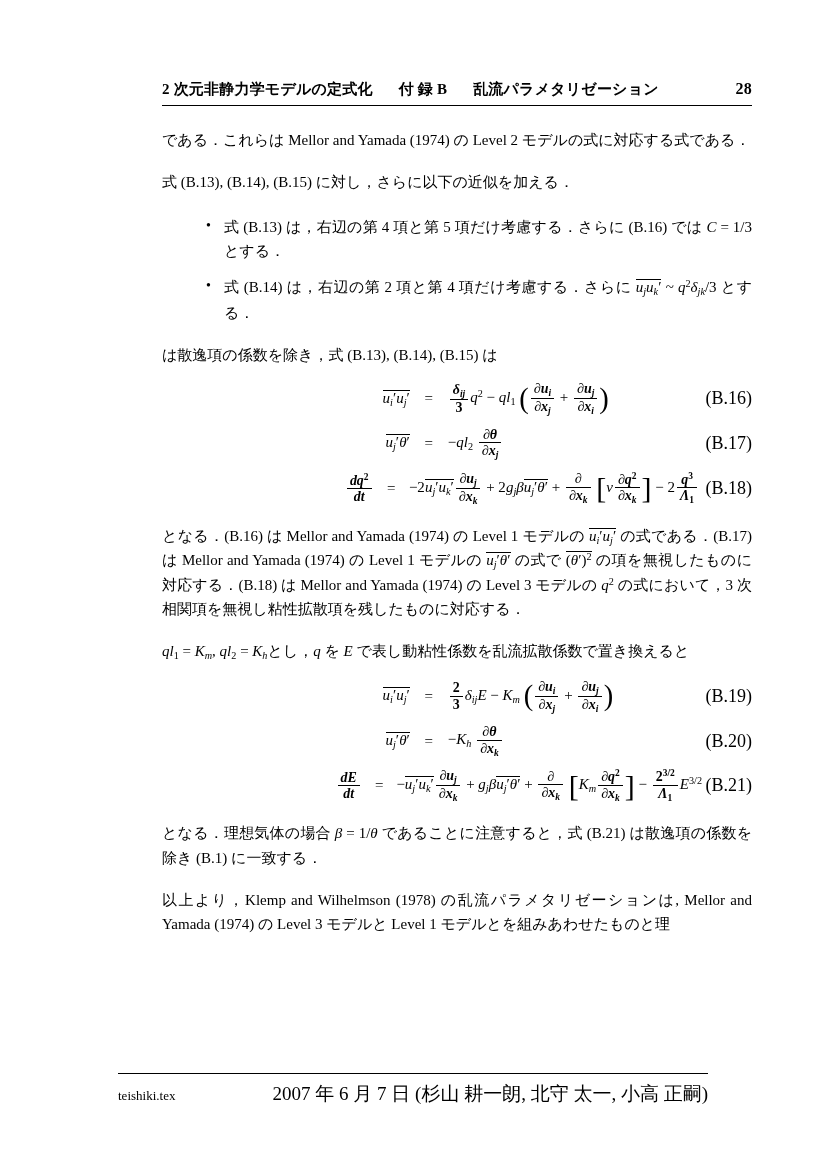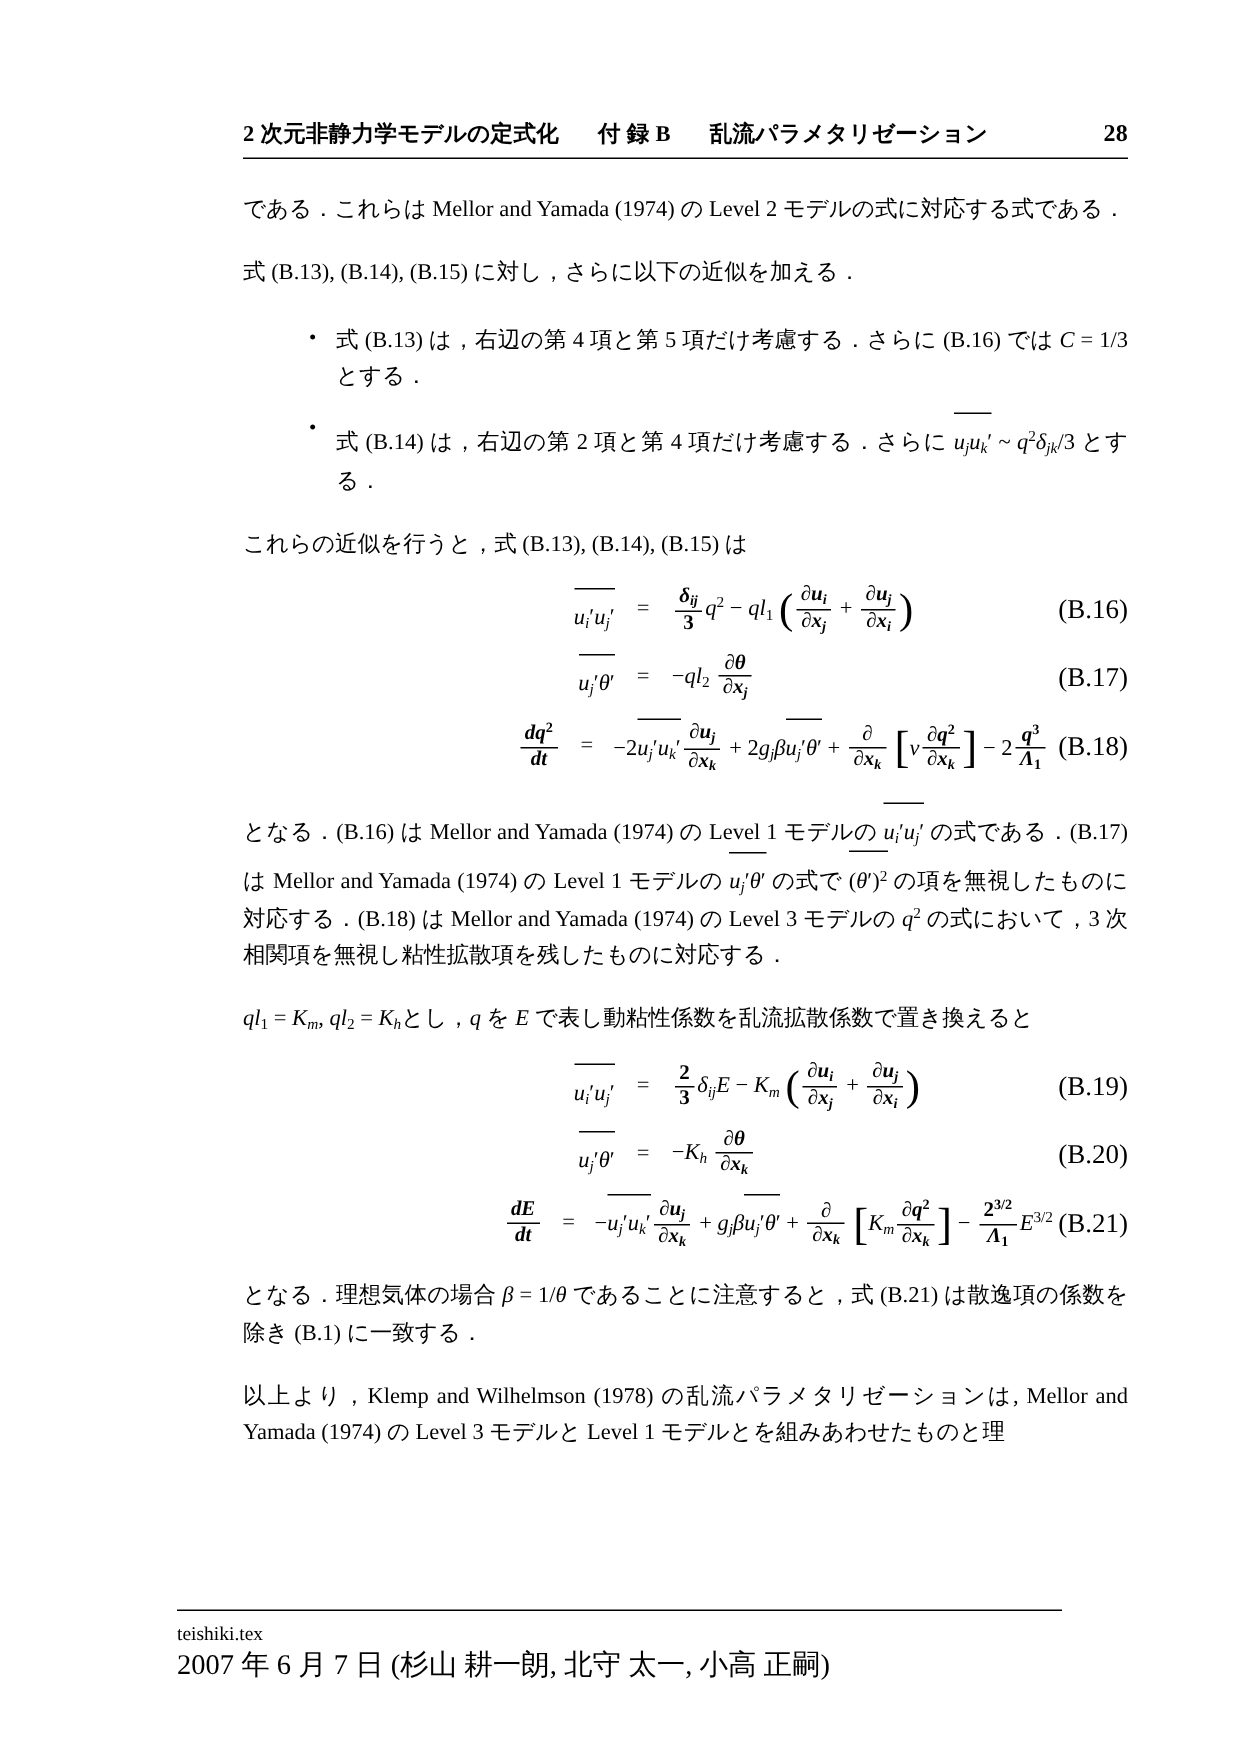--- a/index.html
+++ b/index.html
@@ -119,21 +119,21 @@
     vertical-align: middle;
     text-align: center;
     margin: 0 2px;
     line-height: 1.12;
     font-weight: bold;
   }
   .frac .num { display: block; padding: 0 3px; font-size: 0.93em; }
   .frac .den { display: block; border-top: 1px solid #000; padding: 0 3px; font-size: 0.93em; }
   sub { font-size: 0.68em; vertical-align: -0.28em; }
   sup { font-size: 0.68em; vertical-align: 0.52em; }
-  .ovl { border-top: 1px solid #000; padding-top: 12px; display: inline-block; line-height: 1.05; }
+  .ovl { border-top: 1px solid #000; padding-top: 0px; display: inline-block; line-height: 1.05; }
   .paren-big {
     display: inline-block;
     font-size: 1.9em;
     vertical-align: middle;
     line-height: 0.62;
     font-weight: 300;
   }
   .brak-big {
     display: inline-block;
     font-size: 2.0em;
@@ -146,21 +146,20 @@
     position: absolute;
     left: 118px;
     top: 1073px;
     width: 590px;
     border-top: 1.1px solid #000;
     padding-top: 7px;
     display: flex;
     justify-content: space-between;
     align-items: baseline;
     font-size: 13px;
-    flex-direction: column;
   }
   .footer-right { font-size: 19px; }
 </style>
 </head>
 <body>
 
 <div class="page">
 
   <div class="content">
 
@@ -177,21 +176,21 @@
 
     <ul class="bullets">
       <li>
         <span>式 (B.13) は，右辺の第 4 項と第 5 項だけ考慮する．さらに (B.16) では </span><span><span class="it">C</span> = 1/3</span><span> とする．</span>
       </li>
       <li>
         <span>式 (B.14) は，右辺の第 2 項と第 4 項だけ考慮する．さらに </span><span><span class="ovl"><span class="it">u</span><sub class="it">j</sub><span class="it">u</span><sub class="it">k</sub>′</span> ~ <span class="it">q</span><sup>2</sup><span class="it">δ</span><sub class="it">jk</sub>/3</span><span> とする．</span>
       </li>
     </ul>
 
-    <p class="para">これらの近似を行うと，式 (B.13), (B.14), (B.15) は</p>
+    <p class="para">は散逸項の係数を除き，式 (B.13), (B.14), (B.15) は</p>
 
     <div class="eqblock">
 
       <div class="eqrow">
         <div class="eq-lhs">
           <span class="ovl"><span class="it">u</span><sub class="it">i</sub>′<span class="it">u</span><sub class="it">j</sub>′</span>
         </div>
         <div class="eq-rel">=</div>
         <div class="eq-rhs">
           <span class="frac"><span class="num"><span class="it">δ</span><sub class="it">ij</sub></span><span class="den">3</span></span><span class="it">q</span><sup>2</sup> − <span class="it">ql</span><sub>1</sub>

